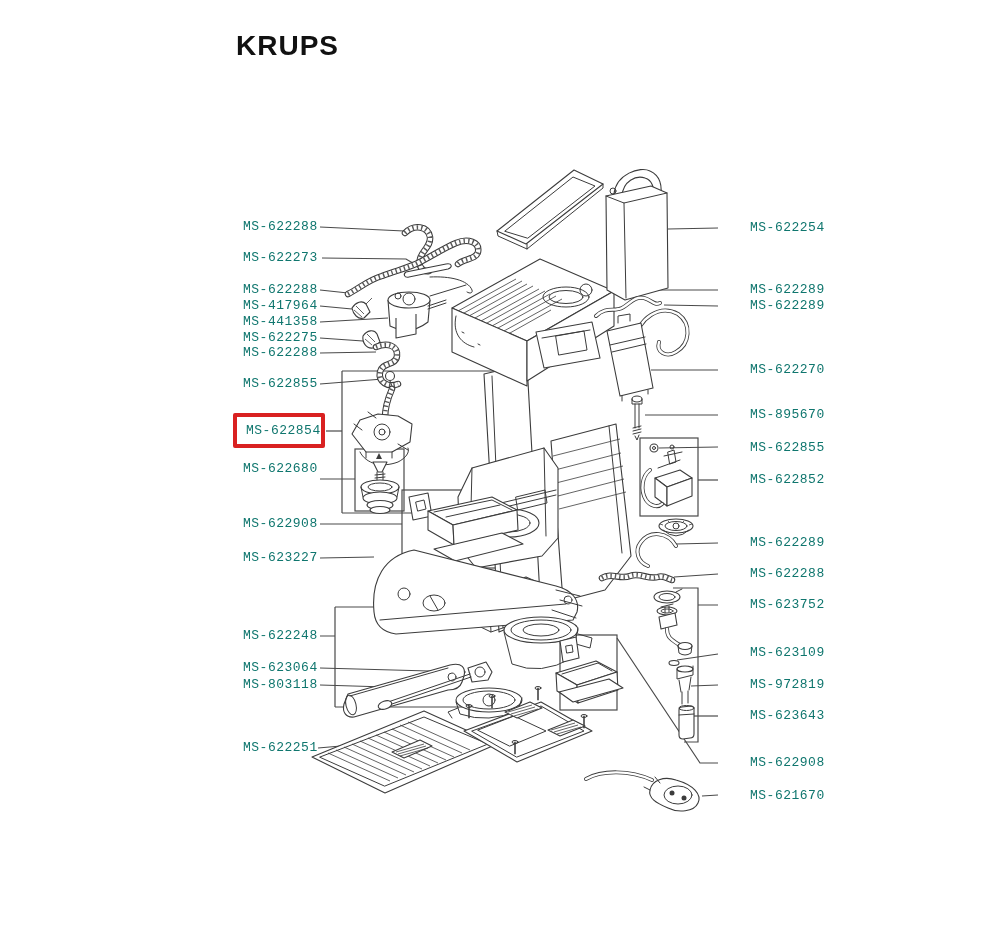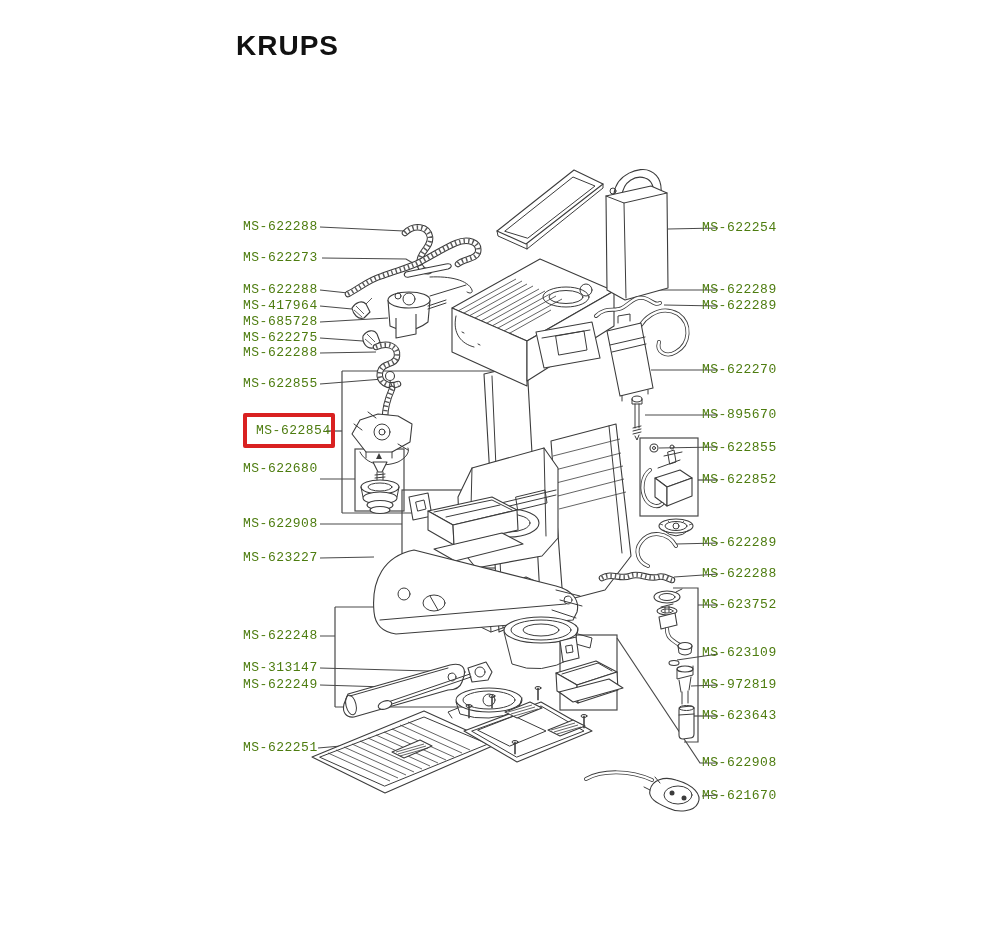--- a/index.html
+++ b/index.html
@@ -1,25 +1,25 @@
 <!DOCTYPE html>
 <html><head>
 <meta charset="utf-8">
 <style>
   html,body{margin:0;padding:0;background:#fff;}
   #stage{position:relative;width:868px;height:932px;background:#ffffff;overflow:hidden;
          font-family:"Liberation Sans", sans-serif;}
   #brand{position:absolute;left:236px;top:30px;font-size:28px;font-weight:700;
          letter-spacing:1px;color:#111;}
   .lbl{position:absolute;font-family:"Liberation Mono","DejaVu Sans Mono",monospace;
-       font-size:13px;letter-spacing:0.5px;color:#4d7c0f;white-space:nowrap;line-height:16px;}
+       font-size:13px;letter-spacing:0.5px;color:#0f766e;white-space:nowrap;line-height:16px;}
   .lbl.left{left:243px;}
-  .lbl.right{left:702px;}
+  .lbl.right{left:750px;}
   #hlbox{position:absolute;left:233px;top:413px;width:84px;height:27px;
-         border:4px solid #d92121;border-radius:2px;display:flex;align-items:center;margin-left:10px;}
+         border:4px solid #d92121;border-radius:2px;display:flex;align-items:center;}
   #hlbox .lbl{position:static;padding-left:9px;}
   svg{position:absolute;left:0;top:0;}
   .ln{stroke:#4a4a4a;stroke-width:1.2;fill:none;}
   .dr{stroke:#3c3c3c;stroke-width:1.1;fill:#ffffff;stroke-linejoin:round;}
   .dn{stroke:#3c3c3c;stroke-width:1;fill:none;stroke-linejoin:round;stroke-linecap:round;}
   .thin{stroke:#3c3c3c;stroke-width:0.8;fill:none;}
   .tube-o{fill:none;stroke:#3c3c3c;stroke-width:6.5;stroke-linecap:round;}
   .tube-i{fill:none;stroke:#ffffff;stroke-width:4.4;stroke-linecap:round;}
   .braid{fill:none;stroke:#3c3c3c;stroke-width:4.4;stroke-dasharray:1.4 3;opacity:.85;}
   .ttube-o{fill:none;stroke:#3c3c3c;stroke-width:4;stroke-linecap:round;}
@@ -397,35 +397,35 @@
       <circle class="dark" cx="672" cy="793" r="2.5"></circle>
       <circle class="dark" cx="684" cy="798" r="2.5"></circle>
       <path class="dn" d="M660,783 L655,777 M650,790 L644,787"></path>
     </g>
   </svg>
 
   <div class="lbl left" style="top:219px">MS-622288</div>
   <div class="lbl left" style="top:250px">MS-622273</div>
   <div class="lbl left" style="top:282px">MS-622288</div>
   <div class="lbl left" style="top:298px">MS-417964</div>
-  <div class="lbl left" style="top:314px">MS-685728</div>
+  <div class="lbl left" style="top:314px">MS-441358</div>
   <div class="lbl left" style="top:330px">MS-622275</div>
   <div class="lbl left" style="top:345px">MS-622288</div>
   <div class="lbl left" style="top:376px">MS-622855</div>
 
   <div id="hlbox">
     <div class="lbl">MS-622854</div>
   </div>
 
   <div class="lbl left" style="top:461px">MS-622680</div>
   <div class="lbl left" style="top:516px">MS-622908</div>
   <div class="lbl left" style="top:550px">MS-623227</div>
   <div class="lbl left" style="top:628px">MS-622248</div>
-  <div class="lbl left" style="top:660px">MS-313147</div>
-  <div class="lbl left" style="top:677px">MS-622249</div>
+  <div class="lbl left" style="top:660px">MS-623064</div>
+  <div class="lbl left" style="top:677px">MS-803118</div>
   <div class="lbl left" style="top:740px">MS-622251</div>
 
   <div class="lbl right" style="top:220px">MS-622254</div>
   <div class="lbl right" style="top:282px">MS-622289</div>
   <div class="lbl right" style="top:298px">MS-622289</div>
   <div class="lbl right" style="top:362px">MS-622270</div>
   <div class="lbl right" style="top:407px">MS-895670</div>
   <div class="lbl right" style="top:440px">MS-622855</div>
   <div class="lbl right" style="top:472px">MS-622852</div>
   <div class="lbl right" style="top:535px">MS-622289</div>

